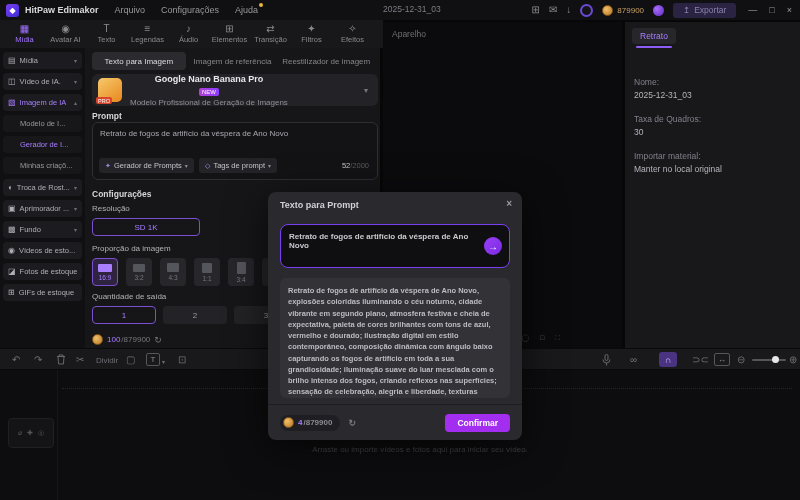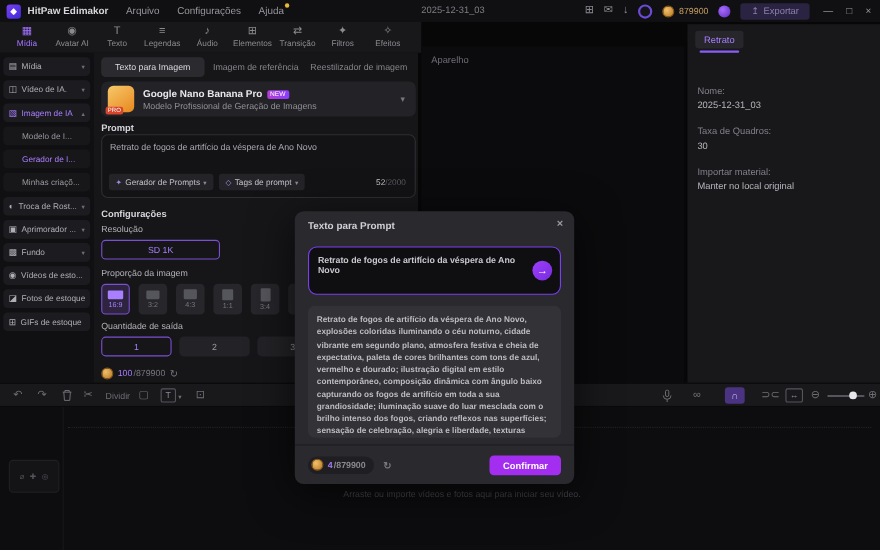--- a/index.html
+++ b/index.html
@@ -47,21 +47,21 @@
   
   #panel { left:85px; top:48px; width:295px; height:300px; background:#161619; }
   .ptabs { position:absolute; left:7px; top:4px; width:281px; height:18px; display:flex; }
   .ptab { flex:1; display:flex; align-items:center; justify-content:center; font-size:8px; color:#85858a; border-radius:4px; white-space:nowrap; }
   .ptab.active { background:#2a2a2f; color:#dcdce0; }
   .model-card { position:absolute; left:7px; top:26px; width:286px; height:32px; background:#232327; border-radius:6px; display:flex; align-items:center; }
   .model-ic { position:relative; width:24px; height:24px; margin-left:6px; border-radius:5px;
     background:linear-gradient(145deg,#f6c96a,#e8871e); flex:0 0 auto; }
   .model-ic .pro { position:absolute; left:-2px; bottom:-2px; background:#d8452b; color:#fff; font-size:5.5px; padding:0.5px 2px; border-radius:2px; }
   .model-tx { margin-left:8px; }
-  .model-name { font-size:9px; font-weight:bold; color:#e8e8ec; display:flex; align-items:flex-end; gap:4px; }
+  .model-name { font-size:9px; font-weight:bold; color:#e8e8ec; display:flex; align-items:center; gap:4px;flex-direction:column; }
   .new-badge { background:linear-gradient(90deg,#b43dd6,#8b3dff); color:#fff; font-size:6px; padding:1px 3px; border-radius:2px; font-weight:normal; }
   .model-desc { font-size:8px; color:#8f8f96; margin-top:2px; }
   .model-chev { margin-left:auto; margin-right:10px; color:#77777e; font-size:8px; }
   .sec-label { position:absolute; left:7px; font-size:8.5px; font-weight:bold; color:#d5d5da; }
   .prompt-box { position:absolute; left:7px; top:74px; width:286px; height:58px; background:#131316; border:1px solid #2e2e33; border-radius:6px; }
   .prompt-text { position:absolute; left:7px; top:6px; font-size:8px; color:#a9a9b0; width:270px; }
   .pill { position:absolute; bottom:6px; height:15px; background:#242428; border-radius:3px; display:flex; align-items:center; gap:3px;
     padding:0 6px; font-size:7.5px; color:#c2c2c8; white-space:nowrap; }
   .pill .chev { font-size:6px; color:#8a8a90; }
   .pill .pic { color:#9a8adf; font-size:7px; }
@@ -80,21 +80,21 @@
   .ratio-tile.sel .ratio-lb { color:#a87fff; }
   .qty-btn { position:absolute; top:258px; width:64px; height:18px; border-radius:4px; background:#232327;
     display:flex; align-items:center; justify-content:center; font-size:8px; color:#9a9aa0; }
   .qty-btn.sel { background:transparent; border:1px solid #7a4fd0; color:#a87fff; }
   .credits-row { position:absolute; left:7px; top:286px; display:flex; align-items:center; gap:4px; font-size:8px; }
   .credits-row .used { color:#a87fff; }
   .credits-row .total { color:#77777e; margin-left:-3px; }
   .refresh { color:#77777e; font-size:9px; }
 
   
-  #preview { left:383px; top:22px; width:239px; height:326px; background:#0b0b0d;margin-top:20px; }
+  #preview { left:383px; top:22px; width:239px; height:326px; background:#0b0b0d; }
   .prev-head { position:absolute; left:9px; top:7px; font-size:8.5px; color:#6e6e74; }
   .prev-ctl { position:absolute; right:62px; bottom:6px; display:flex; align-items:center; gap:10px; font-size:7px; color:#3f3f46; }
 
   
   #details { left:625px; top:22px; width:175px; height:326px; background:#18181b; }
   .det-tab { position:absolute; left:7px; top:6px; height:16px; padding:0 8px; background:#26262b; border-radius:3px;
     display:flex; align-items:center; font-size:8.5px; color:#a87fff; }
   .det-underline { position:absolute; left:11px; top:24px; width:36px; height:2px; background:#8b5cf6; border-radius:1px; }
   .det-lb { position:absolute; left:9px; font-size:8.5px; color:#80808a; }
   .det-val { position:absolute; left:9px; font-size:8.5px; color:#b5b5bc; }

